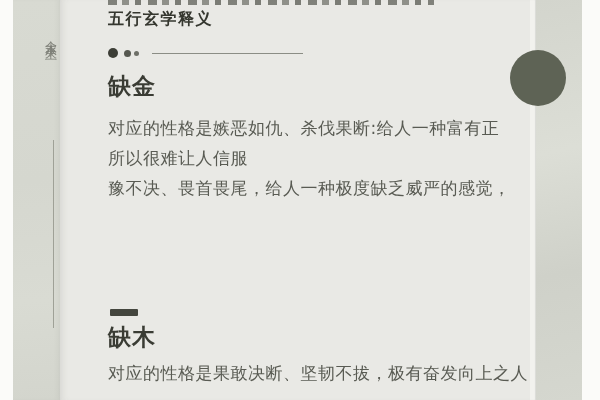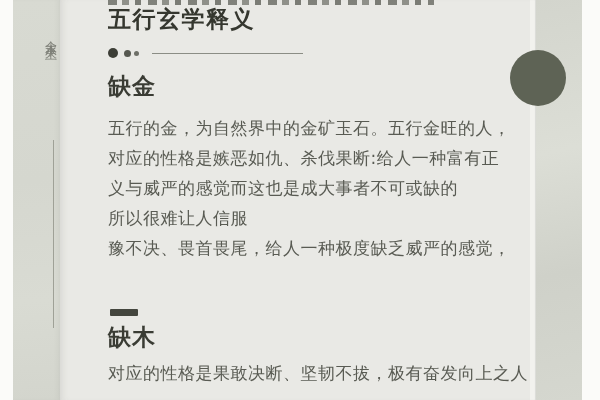--- a/index.html
+++ b/index.html
@@ -50,21 +50,21 @@
   .top-strokes{
     position:absolute;left:48px;top:0;width:326px;height:5px;
     background:repeating-linear-gradient(90deg,
       #5d5f57 0 9px, rgba(0,0,0,0) 9px 14px,
       #71736b 14px 21px, rgba(0,0,0,0) 21px 27px,
       #565850 27px 33px, rgba(0,0,0,0) 33px 40px);
     opacity:.75;
   }
   .page-title{
     position:absolute;left:48px;top:5px;margin:0;
-    font-size:23px;line-height:28px;font-weight:700;
+    font-size:16px;line-height:28px;font-weight:700;
     letter-spacing:1.5px;color:#35372f;
   }
   .ornament{
     position:absolute;left:48px;top:48px;height:10px;
     display:flex;align-items:center;
   }
   .dot{border-radius:50%;flex:0 0 auto;}
   .dot1{width:10px;height:10px;background:#3c3e36;margin-right:6px;}
   .dot2{width:7px;height:7px;background:#565850;margin-right:3px;}
   .dot3{width:5px;height:5px;background:#6e7068;}
@@ -106,23 +106,21 @@
     <div class="ornament">
       <span class="dot dot1"></span>
       <span class="dot dot2"></span>
       <span class="dot dot3"></span>
       <span class="title-rule"></span>
     </div>
 
     <h2 class="section-heading heading-jin">缺金</h2>
 
     <div class="body-block block-jin">
-      <div class="body-line">五行的金，为自然界中的金矿玉石。五行金旺的人，</div>
       <div class="body-line">对应的性格是嫉恶如仇、杀伐果断:给人一种富有正</div>
-      <div class="body-line">义与威严的感觉而这也是成大事者不可或缺的</div>
       <div class="body-line">所以很难让人信服</div>
       <div class="body-line">豫不决、畏首畏尾，给人一种极度缺乏威严的感觉，</div>
     </div>
 
     <div class="divider-dash"></div>
 
     <h2 class="section-heading heading-mu">缺木</h2>
 
     <div class="body-block block-mu">
       <div class="body-line">对应的性格是果敢决断、坚韧不拔，极有奋发向上之人</div>

